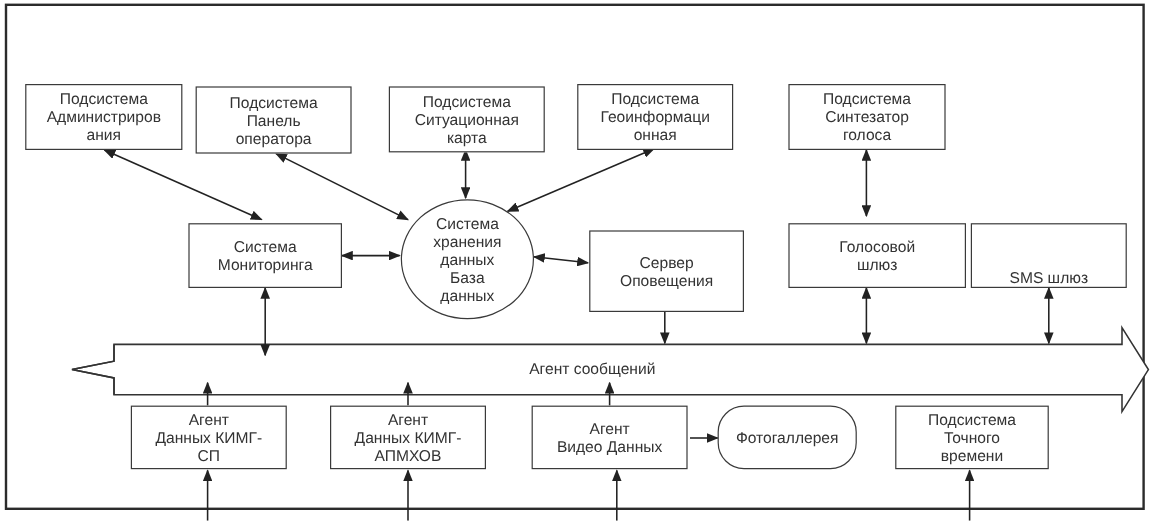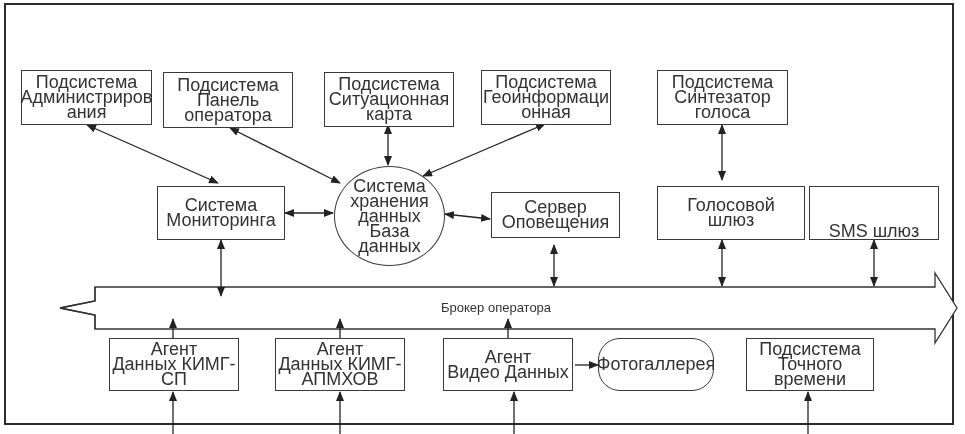--- a/index.html
+++ b/index.html
@@ -1,21 +1,21 @@
 <!DOCTYPE html>
 <html><head>
 <meta charset="utf-8">
 <style>
   html, body { margin: 0; padding: 0; background: #ffffff; }
   body { width: 965px; height: 434px; position: relative; overflow: hidden; font-family: "Liberation Sans", sans-serif; color: #2a2a2a; }
   #frame { position: absolute; left: 4px; top: 3px; width: 950px; height: 422px; border: 2px solid #2b2b2b; box-sizing: border-box; }
   svg#arrows { position: absolute; left: 0; top: 0; width: 965px; height: 434px; }
   .node { position: absolute; box-sizing: border-box; border: 1.5px solid #3a3a3a; background: #fff;
           display: flex; align-items: center; justify-content: center; text-align: center;
-          font-size: 18px; line-height: 15px; color: #333; }
+          font-size: 13px; line-height: 15px; color: #333; }
   .node span { display: block; white-space: pre-line; }
   .ellipse { border-radius: 50%; }
   .broker-label { position: absolute; font-size: 13px; color: #333; white-space: nowrap; }
 </style>
 </head>
 <body>
 
 <div id="frame"></div>
 
 <svg id="arrows" viewBox="0 0 965 434">
@@ -84,33 +84,33 @@
   <span>Система
 Мониторинга</span>
   </div>
 <div class="node ellipse" style="left:334px;top:166px;width:111px;height:100px;">
   <span>Система
 хранения
 данных
 База
 данных</span>
   </div>
-<div class="node" style="left:491px;top:192px;width:129px;height:46px;">
+<div class="node" style="left:491px;top:192px;width:129px;height:68px;">
   <span>Сервер
 Оповещения</span>
   </div>
 <div class="node" style="left:657px;top:186px;width:148px;height:54px;">
   <span>Голосовой
 шлюз</span>
   </div>
 <div class="node" style="left:809px;top:186px;width:130px;height:54px;align-items:flex-end;">
   <span>SMS шлюз</span>
   </div>
 
-<div class="broker-label" style="left:441px;top:300px;">Брокер оператора</div>
+<div class="broker-label" style="left:441px;top:300px;">Агент сообщений</div>
 
 <div class="node" style="left:109px;top:338px;width:130px;height:53px;">
   <span>Агент
 Данных КИМГ-
 СП</span>
   </div>
 <div class="node" style="left:275px;top:338px;width:130px;height:53px;">
   <span>Агент
 Данных КИМГ-
 АПМХОВ</span>

